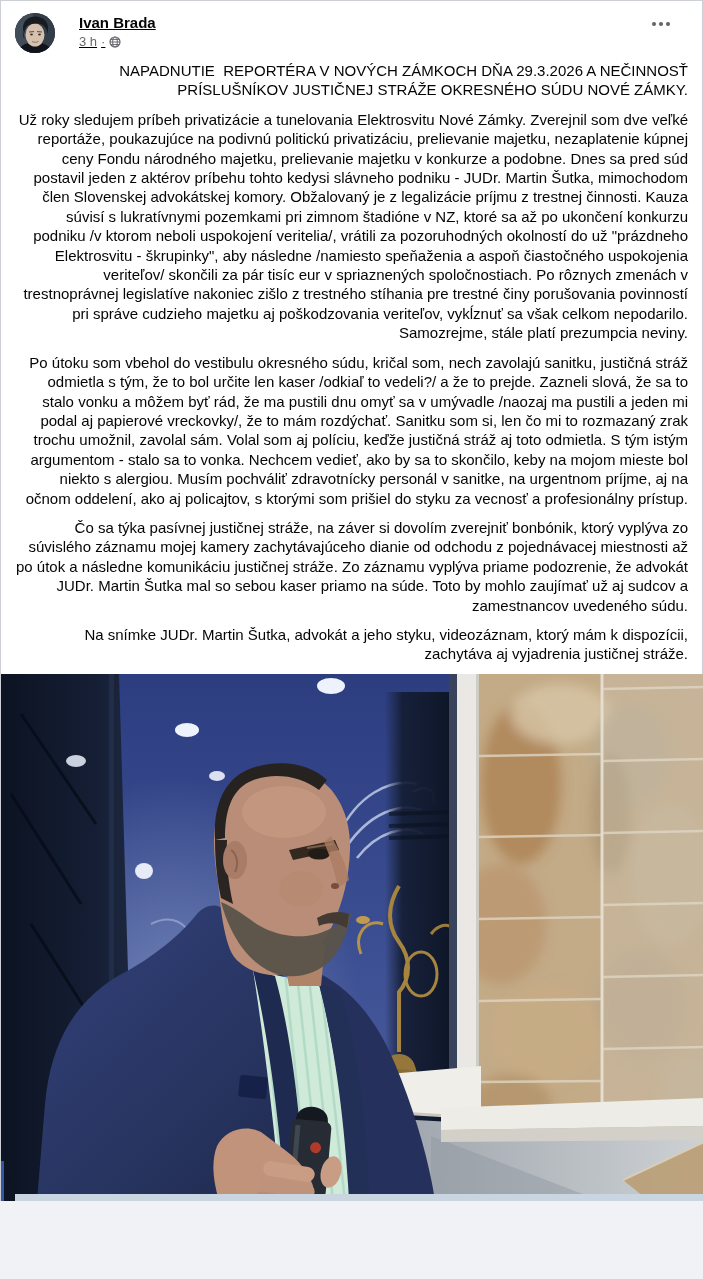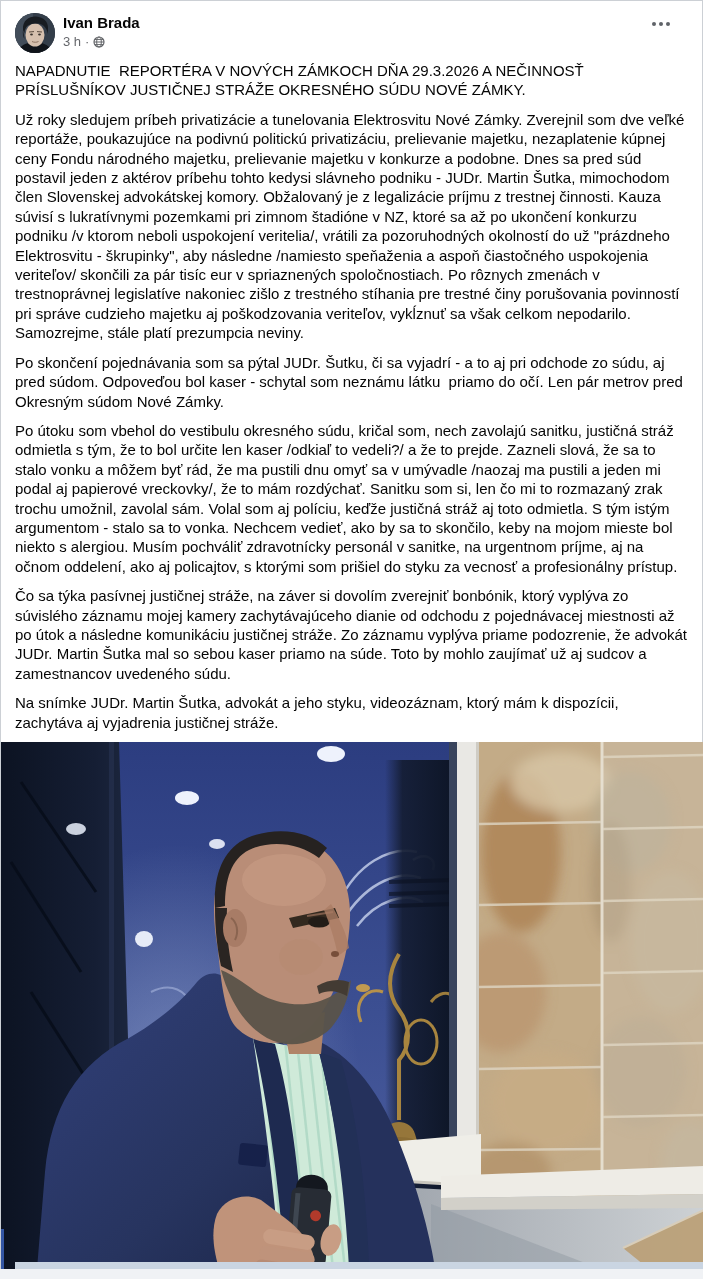--- a/index.html
+++ b/index.html
@@ -2,29 +2,29 @@
 <html><head>
 <meta charset="utf-8">
 <style>
   html,body{margin:0;padding:0;background:#f0f2f5;}
   body{width:703px;font-family:"Liberation Sans","DejaVu Sans",sans-serif;}
   .post-card{width:701px;background:#fff;border:1px solid #ccd0d5;border-bottom:none;box-sizing:content-box;}
   .post-card{width:701px;}
   
   .post-header{display:flex;align-items:flex-start;padding:12px 14px 6px 14px;position:relative;}
   .avatar{width:40px;height:40px;border-radius:50%;overflow:hidden;flex:0 0 40px;cursor:pointer;background:#2b3440;}
-  .header-text{margin-left:8px;flex:1;}
+  .header-text{margin-left:24px;flex:1;text-decoration:underline;}
   .author{font-size:15px;font-weight:bold;color:#050505;line-height:20px;cursor:pointer;}
   .meta{font-size:13px;color:#65676b;line-height:17px;display:flex;align-items:center;gap:3px;cursor:pointer;}
   .meta .sep{margin:0 1px;}
   .globe{display:inline-flex;align-items:center;}
   .menu-btn{background:none;border:none;padding:8px;margin:-2px 8px 0 0;cursor:pointer;border-radius:50%;line-height:0;}
   
   .post-text{padding:0 14px;color:#050505;font-size:15px;line-height:19.4px;}
-  .para{margin:0 0 10px 0;white-space:pre-wrap;}
+  .para{margin:0 0 10px 0;white-space:pre-wrap;text-align:right;}
   .title-para{margin-top:2px;}
   
   .post-photo{margin:0;line-height:0;cursor:pointer;}
   .post-photo svg{display:block;}
 </style>
 </head>
 <body>
 
 <div class="post-card">
 
@@ -67,21 +67,20 @@
       </span>
     </button>
   </header>
 
   <div class="post-text">
     <p class="para title-para">NAPADNUTIE  REPORTÉRA V NOVÝCH ZÁMKOCH DŇA 29.3.2026 A NEČINNOSŤ PRÍSLUŠNÍKOV JUSTIČNEJ STRÁŽE OKRESNÉHO SÚDU NOVÉ ZÁMKY.</p>
     <div>
 
         <p class="para">Už roky sledujem príbeh privatizácie a tunelovania Elektrosvitu Nové Zámky. Zverejnil som dve veľké reportáže, poukazujúce na podivnú politickú privatizáciu, prelievanie majetku, nezaplatenie kúpnej ceny Fondu národného majetku, prelievanie majetku v konkurze a podobne. Dnes sa pred súd postavil jeden z aktérov príbehu tohto kedysi slávneho podniku - JUDr. Martin Šutka, mimochodom člen Slovenskej advokátskej komory. Obžalovaný je z legalizácie príjmu z trestnej činnosti. Kauza súvisí s lukratívnymi pozemkami pri zimnom štadióne v NZ, ktoré sa až po ukončení konkurzu podniku /v ktorom neboli uspokojení veritelia/, vrátili za pozoruhodných okolností do už "prázdneho Elektrosvitu - škrupinky", aby následne /namiesto speňaženia a aspoň čiastočného uspokojenia veriteľov/ skončili za pár tisíc eur v spriaznených spoločnostiach. Po rôznych zmenách v trestnoprávnej legislatíve nakoniec zišlo z trestného stíhania pre trestné činy porušovania povinností pri správe cudzieho majetku aj poškodzovania veriteľov, vykĺznuť sa však celkom nepodarilo. Samozrejme, stále platí prezumpcia neviny.</p>
 
-        <p class="para">Po skončení pojednávania som sa pýtal JUDr. Šutku, či sa vyjadrí - a to aj pri odchode zo súdu, aj pred súdom. Odpoveďou bol kaser - schytal som neznámu látku  priamo do očí. Len pár metrov pred Okresným súdom Nové Zámky.</p>
 
         <p class="para">Po útoku som vbehol do vestibulu okresného súdu, kričal som, nech zavolajú sanitku, justičná stráž odmietla s tým, že to bol určite len kaser /odkiaľ to vedeli?/ a že to prejde. Zazneli slová, že sa to stalo vonku a môžem byť rád, že ma pustili dnu omyť sa v umývadle /naozaj ma pustili a jeden mi podal aj papierové vreckovky/, že to mám rozdýchať. Sanitku som si, len čo mi to rozmazaný zrak trochu umožnil, zavolal sám. Volal som aj políciu, keďže justičná stráž aj toto odmietla. S tým istým argumentom - stalo sa to vonka. Nechcem vedieť, ako by sa to skončilo, keby na mojom mieste bol niekto s alergiou. Musím pochváliť zdravotnícky personál v sanitke, na urgentnom príjme, aj na očnom oddelení, ako aj policajtov, s ktorými som prišiel do styku za vecnosť a profesionálny prístup.</p>
 
         <p class="para">Čo sa týka pasívnej justičnej stráže, na záver si dovolím zverejniť bonbónik, ktorý vyplýva zo súvislého záznamu mojej kamery zachytávajúceho dianie od odchodu z pojednávacej miestnosti až po útok a následne komunikáciu justičnej stráže. Zo záznamu vyplýva priame podozrenie, že advokát JUDr. Martin Šutka mal so sebou kaser priamo na súde. Toto by mohlo zaujímať už aj sudcov a zamestnancov uvedeného súdu.</p>
 
         <p class="para">Na snímke JUDr. Martin Šutka, advokát a jeho styku, videozáznam, ktorý mám k dispozícii, zachytáva aj vyjadrenia justičnej stráže.</p>
       </div>
   </div>
 
   <figure class="post-photo">

